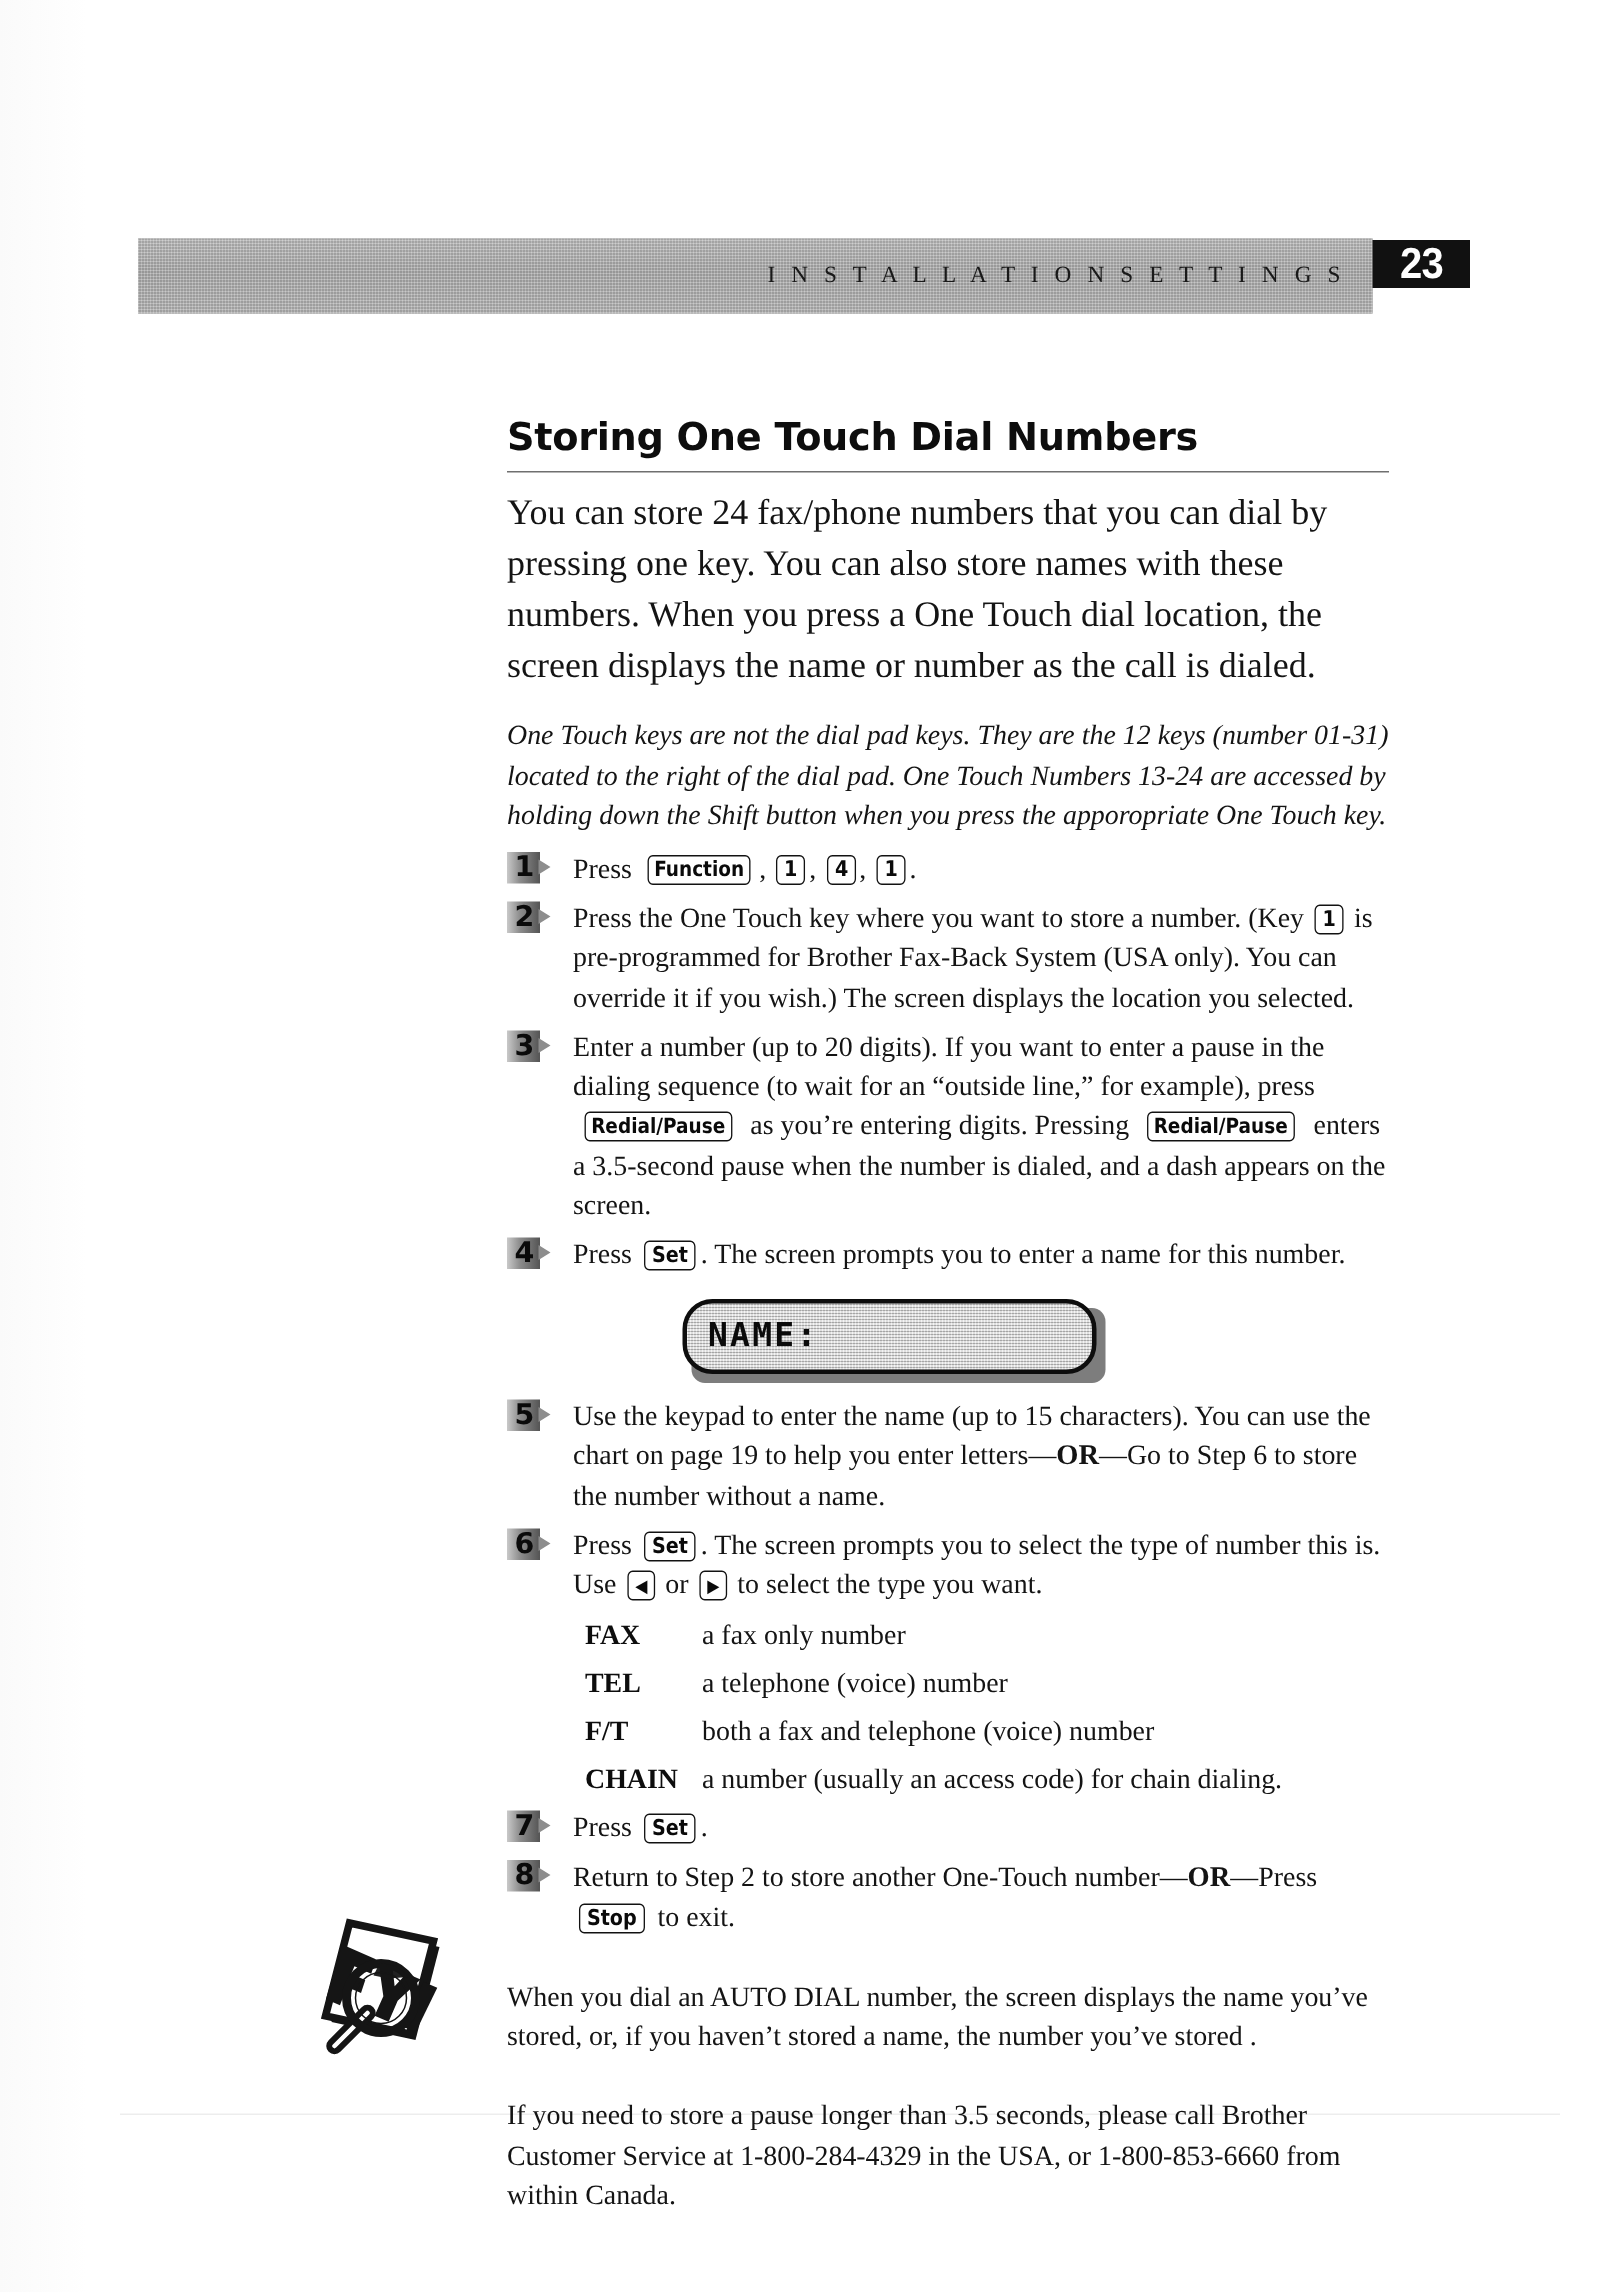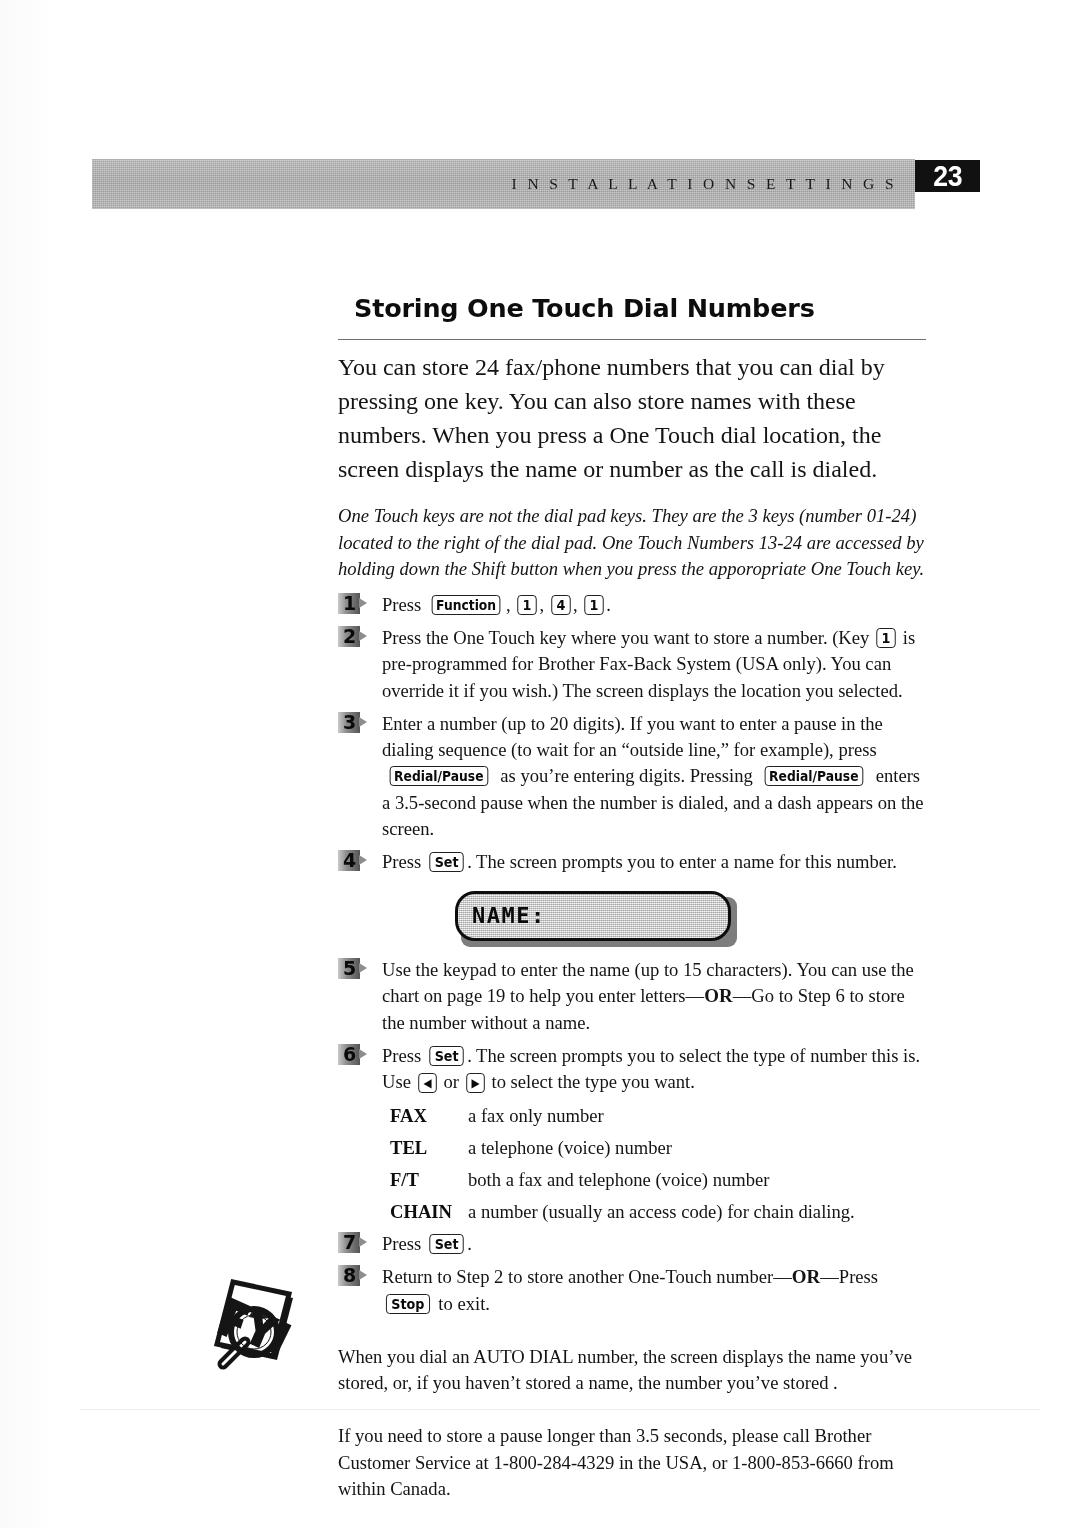--- a/index.html
+++ b/index.html
@@ -88,21 +88,21 @@
 
   
   .content {
     position: absolute;
     left: 338px;
     top: 278px;
     width: 588px;
   }
 
   h1.section-heading {
-    margin: 16px;
+    margin: 0;
     font-family: "DejaVu Sans", "Liberation Sans", sans-serif;
     font-weight: bold;
     font-size: 25.5px;
     letter-spacing: -0.2px;
     color: #0d0d0d;
     line-height: 1.12;
   }
   .heading-rule {
     margin-top: 7px;
     margin-bottom: 11px;
@@ -303,21 +303,21 @@
     </div>
   </div>
 
   <div class="content">
 
     <h1 class="section-heading">Storing One Touch Dial Numbers</h1>
     <div class="heading-rule"></div>
 
     <p class="body-para">You can store 24 fax/phone numbers that you can dial by pressing one key. You can also store names with these numbers. When you press a One Touch dial location, the screen displays the name or number as the call is dialed.</p>
 
-    <p class="italic-note">One Touch keys are not the dial pad keys. They are the 3 keys (number 01-24) located to the right of the dial pad. One Touch Numbers 13-24 are accessed by holding down the Shift button when you press the apporopriate One Touch key.</p>
+    <p class="italic-note">One Touch keys are not the dial pad keys. They are the 12 keys (number 01-31) located to the right of the dial pad. One Touch Numbers 13-24 are accessed by holding down the Shift button when you press the apporopriate One Touch key.</p>
 
     <ol class="steps">
 
       <li class="step">
         <span class="step-marker">
           <span class="blk"></span>
           <span class="num">1</span>
           <span class="tri"></span>
         </span><span>Press </span><span class="keycap">Function</span><span>, </span><span class="keycap narrow">1</span><span>, </span><span class="keycap narrow">4</span><span>, </span><span class="keycap narrow">1</span><span>.</span>
       </li>

